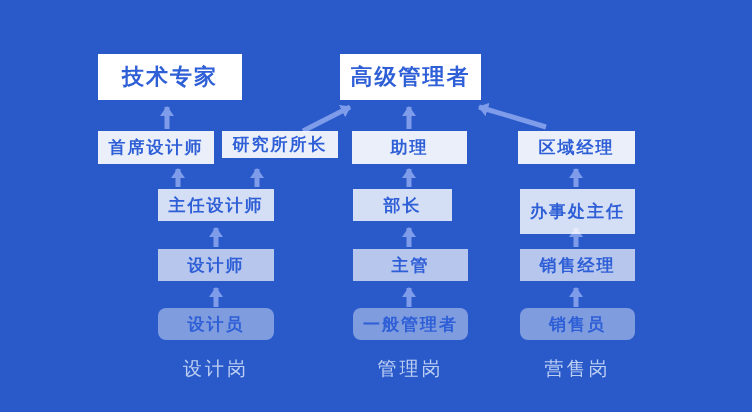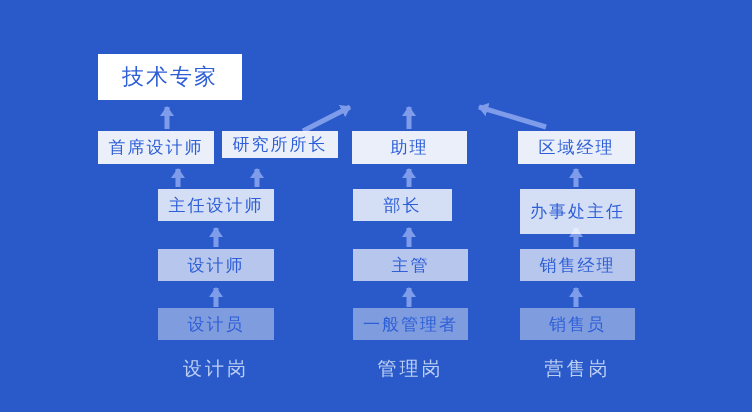--- a/index.html
+++ b/index.html
@@ -24,32 +24,32 @@
     position:absolute;left:0;top:0;width:752px;height:412px;
     pointer-events:none;
   }
   .arrows line{stroke:var(--arrow);stroke-width:5;}
   .arrows marker path{fill:var(--arrow);}
   .node{
     position:absolute;
     display:flex;align-items:center;justify-content:center;
     color:var(--node-text);
     font-size:17px;
-    font-weight:400;
+    font-weight:700;
     letter-spacing:2px;
     white-space:nowrap;
   }
   .row1{
     background:var(--top-node-bg);
     font-size:22px;
   }
   .row2{background:rgba(255,255,255,0.90);}
   .row3{background:rgba(255,255,255,0.80);}
   .row4{background:rgba(255,255,255,0.66);}
-  .row5{background:rgba(255,255,255,0.40);}
+  .row5{background:rgba(255,255,255,0.40);border-radius:8px;}
   .col-label{
     position:absolute;
     display:flex;align-items:center;justify-content:center;
     color:var(--col-label);
     font-size:19px;
     font-weight:400;
     letter-spacing:3px;
     white-space:nowrap;
   }
 </style>
@@ -77,20 +77,21 @@
     <line x1="409" y1="187" x2="409" y2="169" marker-end="url(#ah)"></line>
     <line x1="409" y1="129" x2="409" y2="107" marker-end="url(#ah)"></line>
 
     <line x1="576" y1="307" x2="576" y2="288" marker-end="url(#ah)"></line>
     <line x1="576" y1="247" x2="576" y2="228" marker-end="url(#ah)"></line>
     <line x1="576" y1="187" x2="576" y2="169" marker-end="url(#ah)"></line>
     <line x1="546" y1="127" x2="479" y2="107" marker-end="url(#ah)"></line>
   </svg>
 
   <div class="node row1" style="left:98px;top:54px;width:144px;height:46px">技术专家</div>
+  <div class="node row1" style="left:340px;top:54px;width:141px;height:46px">高级管理者</div>
 
   <div class="node row2" style="left:98px;top:131px;width:116px;height:33px">首席设计师</div>
   <div class="node row2" style="left:222px;top:131px;width:116px;height:27px">研究所所长</div>
   <div class="node row2" style="left:352px;top:131px;width:115px;height:33px">助理</div>
   <div class="node row2" style="left:518px;top:131px;width:117px;height:33px">区域经理</div>
 
   <div class="node row3" style="left:158px;top:189px;width:116px;height:32px">主任设计师</div>
   <div class="node row3" style="left:353px;top:189px;width:99px;height:32px">部长</div>
   <div class="node row3" style="left:520px;top:189px;width:115px;height:45px">办事处主任</div>
 

